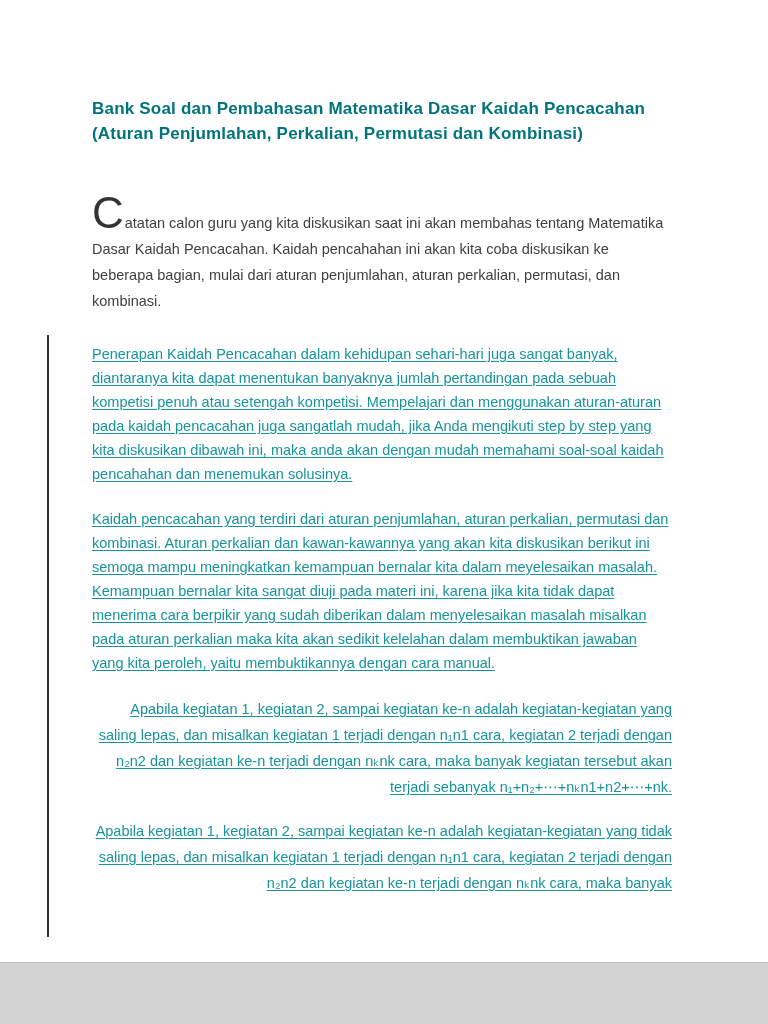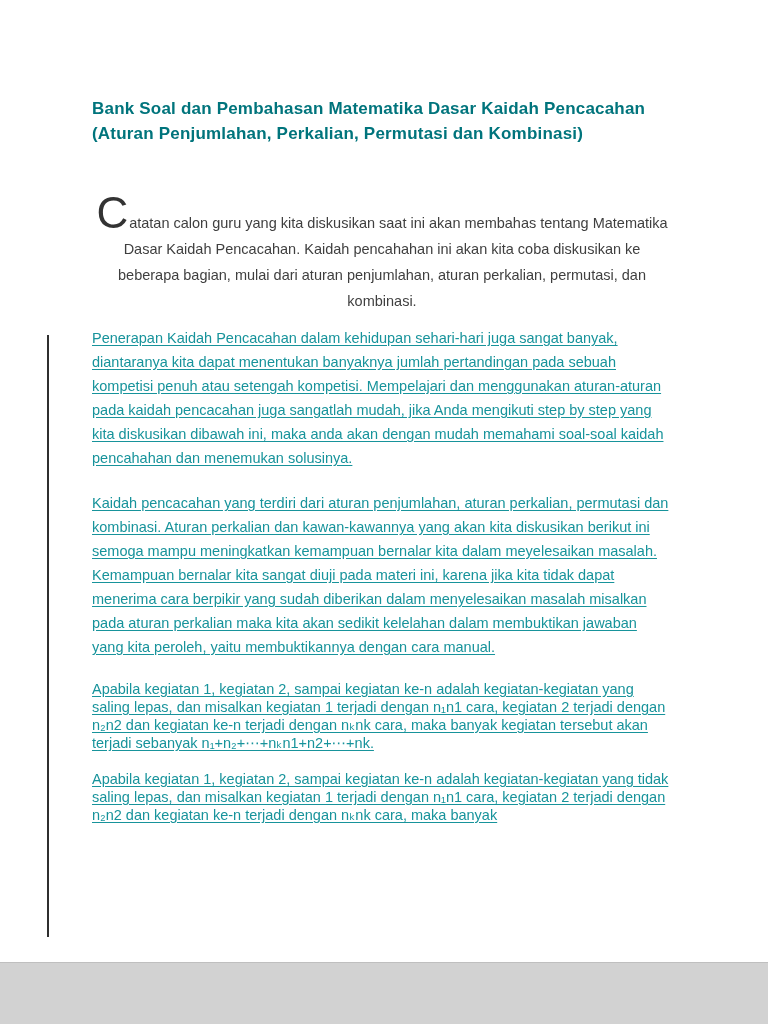--- a/index.html
+++ b/index.html
@@ -30,25 +30,24 @@
   .doc-title {
     margin: 0 0 54px 0;
     color: var(--heading_teal);
     font-size: 17px;
     font-weight: bold;
     line-height: 25px;
     letter-spacing: 0.2px;
     max-width: 570px;
   }
   .intro {
-    margin: 0 0 12px 0;
+    margin: 0 0 28px 0;
     color: var(--body_text);
     font-size: 14.5px;
     line-height: 26px;
-    text-align: center;
   }
   .dropcap {
     font-size: 44px;
     line-height: 26px;
     color: #333333;
     letter-spacing: 1px;
   }
   .link-para {
     margin: 0 0 21px 0;
     color: var(--link_teal);
@@ -62,22 +61,23 @@
     margin: 34px 0 12px 0;
     color: var(--link_teal);
     font-size: 15px;
     font-weight: bold;
     line-height: 19px;
     text-decoration: underline;
     text-underline-offset: 2px;
     cursor: pointer;
   }
   .math-para {
-    line-height: 18px;
+    line-height: 26px;
     margin-bottom: 18px;
+    text-align: right;
   }
   .left-rule {
     position: absolute;
     left: 47px;
     top: 335px;
     width: 2px;
     height: 602px;
     background: var(--rule_color);
   }
   .bottom-strip {

